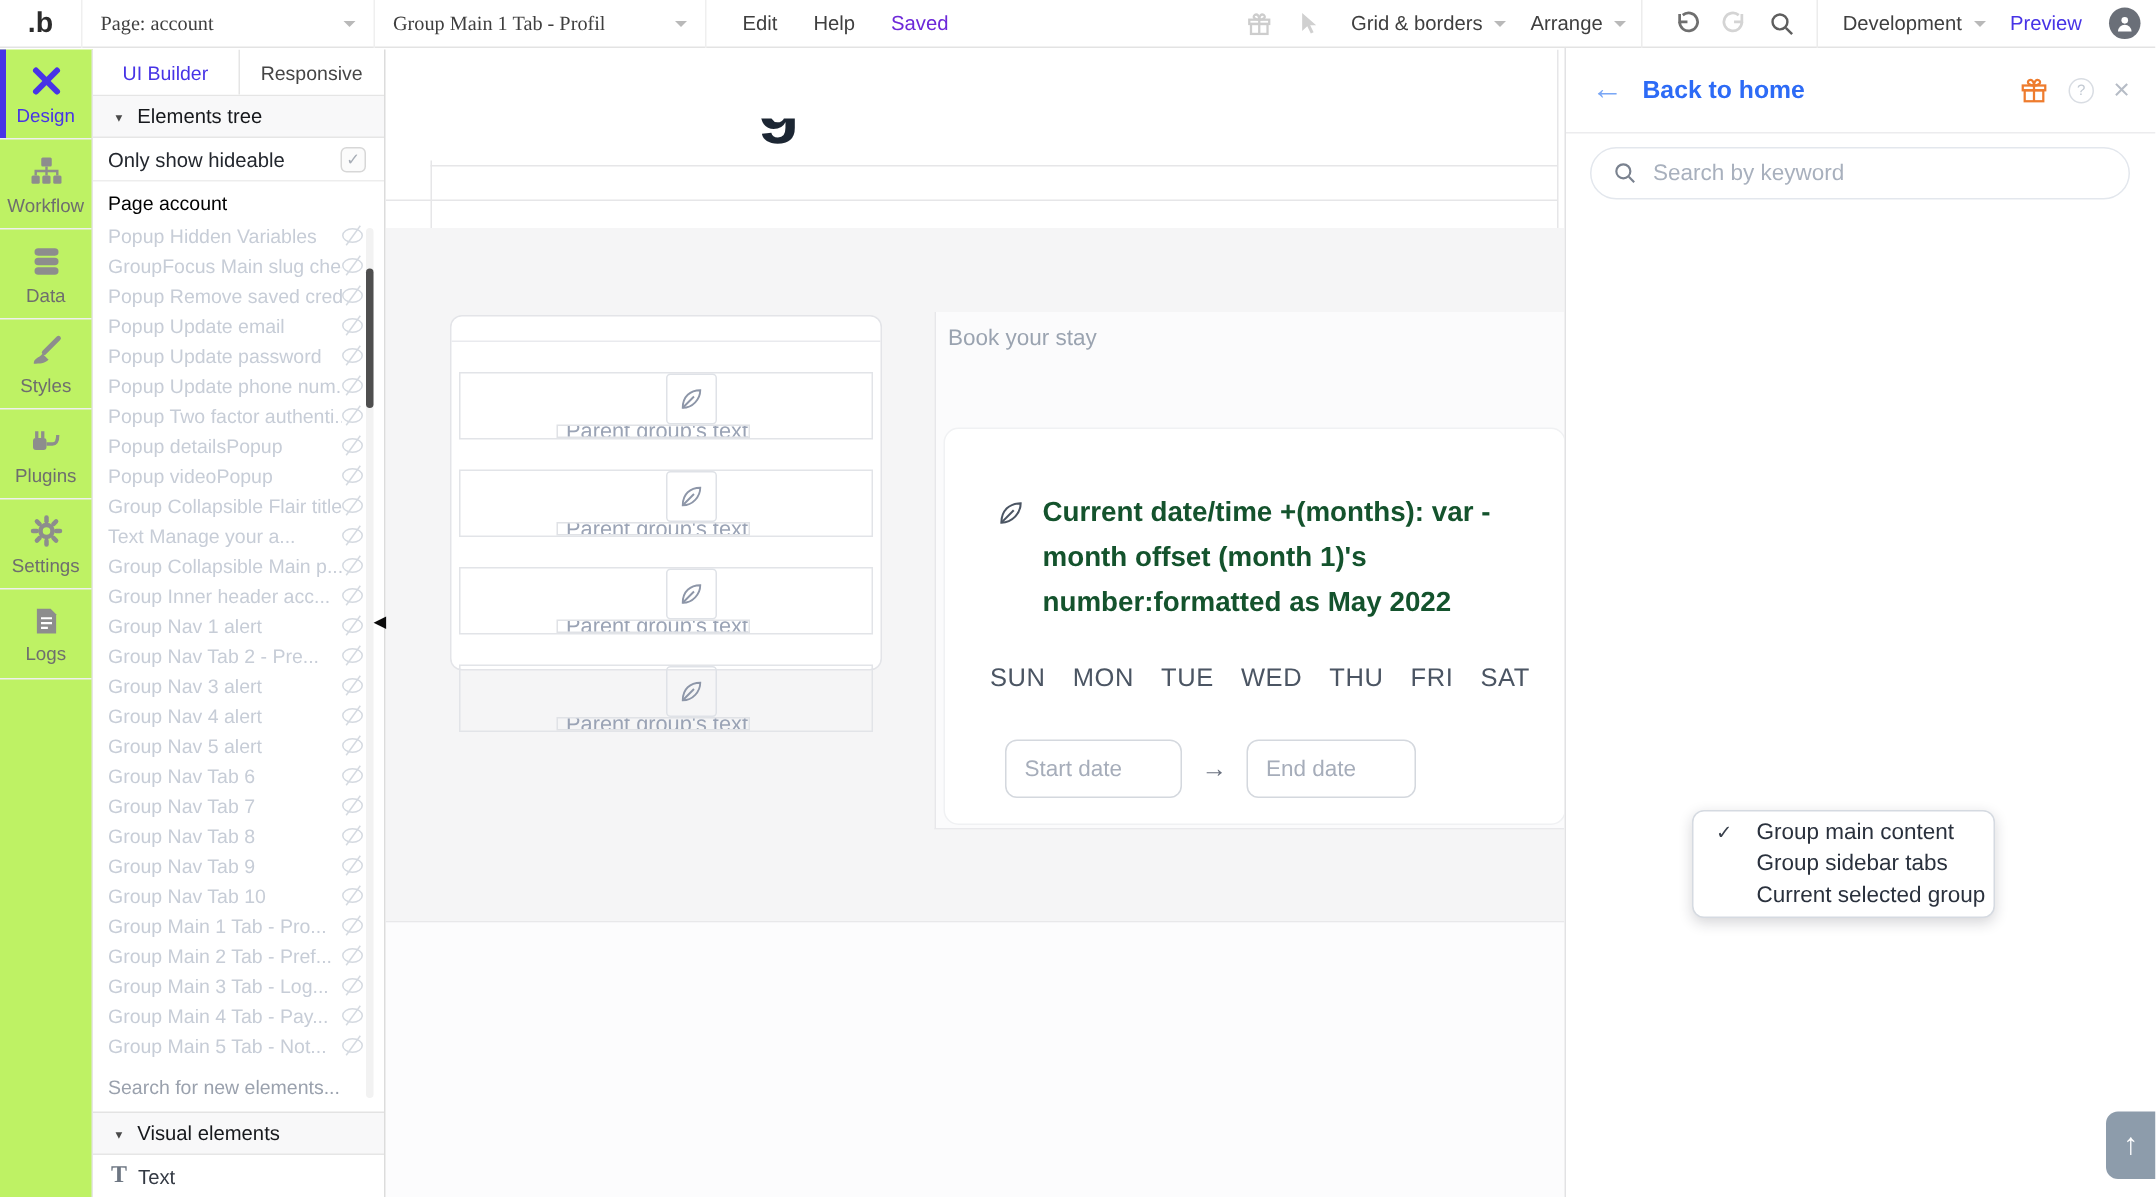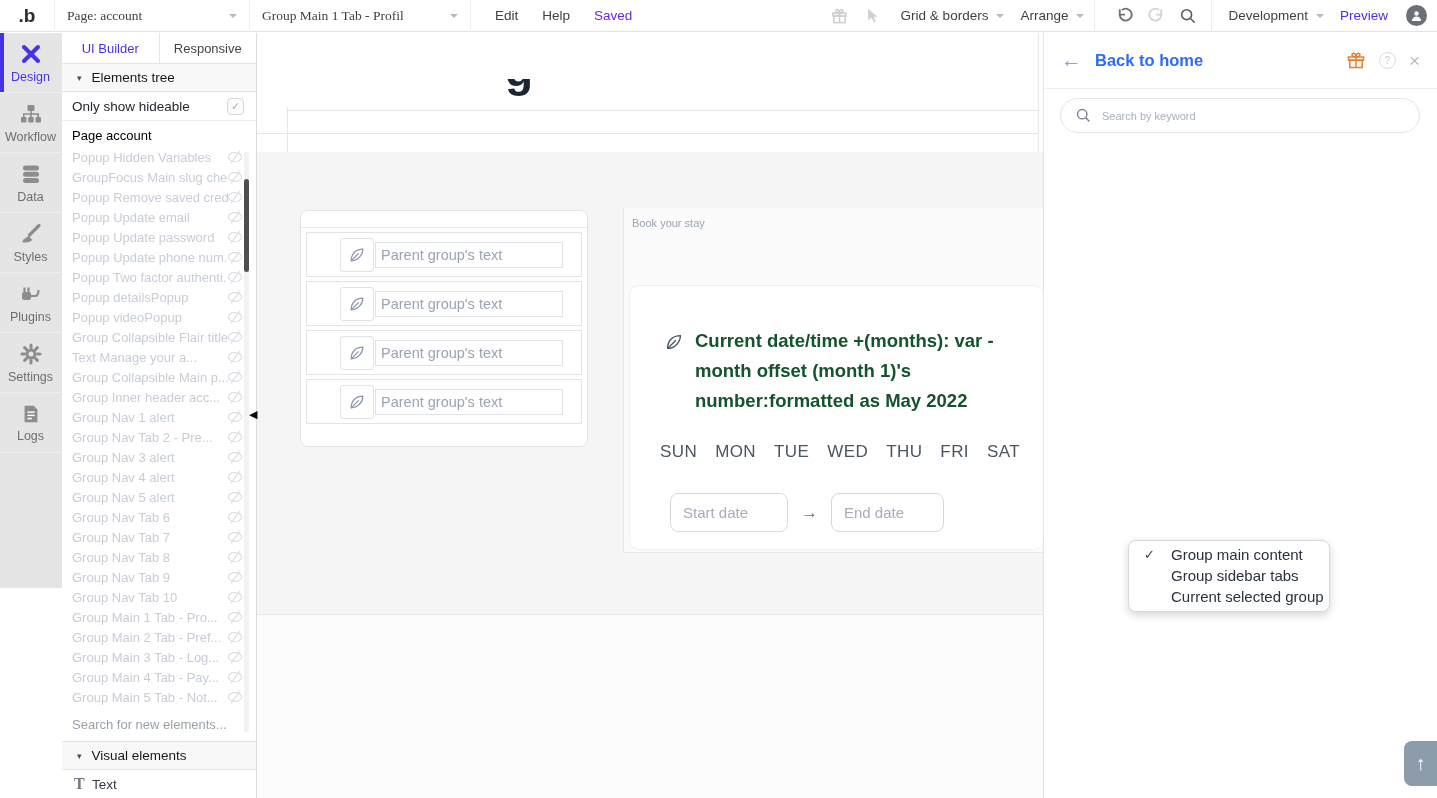--- a/index.html
+++ b/index.html
@@ -19,21 +19,21 @@
   .tb-item { margin-left:24px; cursor:pointer; }
   .tb-saved { margin-left:24px; color:#6d28d9; }
   .tb-right { margin-left:auto; display:flex; align-items:center; }
   .tb-icon { display:flex; align-items:center; justify-content:center; width:26px; height:26px; margin-left:6px; cursor:pointer; }
   .tb-dd { display:flex; align-items:center; margin-left:16px; cursor:pointer; }
   .tb-sep { width:1px; height:32px; background:#ececec; margin:0 10px; }
   .tb-preview { color:var(--accent,#4733e6); margin:0 18px 0 16px; cursor:pointer; }
   .tb-avatar { width:21px; height:21px; border-radius:50%; background:#6a6f78; display:flex; align-items:center; justify-content:center; margin-right:10px; cursor:pointer; }
 
   
-  .navrail { position:absolute; left:0; top:33px; width:62px; height:555px; background:#e5e5e5; border-right:1px solid #e6e6e6; z-index:20; }
+  .navrail { position:absolute; left:0; top:33px; width:62px; height:765px; background:#bef264; border-right:1px solid #e6e6e6; z-index:20; }
   .nav-item { height:60px; display:flex; flex-direction:column; align-items:center; justify-content:center; gap:4px; border-bottom:1px solid #efefef; color:#6e6e6e; font-size:12.5px; cursor:pointer; position:relative; }
   .nav-item svg { stroke:#8d8d8d; fill:none; }
   .nav-item .navfill { fill:#8d8d8d; stroke:none; }
   .nav-item.active { color:var(--accent,#4733e6); }
   .nav-item.active::before { content:""; position:absolute; left:0; top:0; bottom:0; width:4px; background:var(--accent,#4733e6); }
   .nav-item.active svg { stroke:var(--accent,#4733e6); }
 
   
   .leftpanel { position:absolute; left:62px; top:33px; width:195px; height:765px; background:#fff; border-right:1px solid #dcdcdc; z-index:19; overflow:hidden; }
   .lp-tabs { height:31px; display:flex; border-bottom:1px solid #e5e5e5; }
@@ -61,27 +61,27 @@
   
   .canvas { position:absolute; left:257px; top:33px; width:786px; height:765px; background:#fff; overflow:hidden; }
   .cv-line { position:absolute; background:#e6e6e8; }
   .cut-heading { position:absolute; left:248px; top:46px; width:40px; height:31px; overflow:hidden; }
   .cut-heading span { position:absolute; top:-36px; left:0; font-size:46px; font-weight:bold; color:#1c2633; }
   .cv-gray { position:absolute; left:0; top:119px; width:786px; height:463px; background:#f5f5f6; border-bottom:1px solid #e8e8ea; }
   .cv-bottom { position:absolute; left:0; top:582px; width:786px; height:183px; background:#fcfcfd; }
 
   .cv-sidepanel { position:absolute; left:43px; top:58px; width:288px; height:237px; background:#fff; border:1px solid #e3e4e8; border-radius:8px; }
   .cv-sp-top { height:17px; border-bottom:1px solid #e9eaee; }
-  .cv-row { margin:4px 5px 0 5px; height:45px; border:1px solid #e2e4e8; display:flex; align-items:center; cursor:pointer; }
+  .cv-row { margin:20px 5px 0 5px; height:45px; border:1px solid #e2e4e8; display:flex; align-items:center; cursor:pointer;flex-direction:column; }
   .cv-iconbox { width:34px; height:34px; border:1px solid #dfe2e7; border-radius:3px; margin-left:33px; display:flex; align-items:center; justify-content:center; flex:none; }
   .cv-textbox { flex:1; height:26px; border:1px solid #e0e2e6; margin:0 18px 0 1px; display:flex; align-items:center; padding-left:5px; font-size:14.5px; color:#9aa3b5; white-space:nowrap; overflow:hidden; }
 
   .cv-main { position:absolute; left:366px; top:56px; width:420px; height:345px; background:#fbfbfc; border-left:1px solid #e7e7ea; border-bottom:1px solid #e9e9ec; }
   .cv-title { margin:22px 0 0 8px; font-size:24px; font-weight:bold; color:#18202e; }
-  .cv-subtitle { margin:9px 0 0 8px; font-size:11px; color:#9aa3b0; }
+  .cv-subtitle { margin:9px 0 0 8px; font-size:15px; color:#9aa3b0; }
   .cv-card { position:absolute; left:5px; top:77px; width:415px; height:265px; background:#fff; border-radius:10px; border:1px solid #f0f1f3; }
   .cv-expr { display:flex; margin:40px 0 0 33px; }
   .cv-expr svg { flex:none; margin:5px 10px 0 0; }
   .cv-expr .txt { width:330px; font-size:18.5px; line-height:30px; color:#14532d; font-weight:700; }
   .cv-week { display:flex; justify-content:space-between; width:360px; margin:26px 0 0 30px; font-size:17px; color:#4b5563; letter-spacing:0.4px; }
   .cv-dates { display:flex; align-items:center; margin:31px 0 0 40px; }
   .cv-dates input { width:118px; height:39px; border:1px solid #d4d8de; border-radius:8px; padding:0 12px; font-size:15px; color:#333; font-family:"Liberation Sans",sans-serif; outline:none; }
   .cv-dates input::placeholder { color:#a6adba; }
   .cv-dates .arrow { margin:0 13px; color:#6b7280; font-size:17px; }
   .cv-dates input.end { width:113px; }
@@ -89,21 +89,21 @@
   
   .rightpanel { position:absolute; left:1043px; top:32px; width:394px; height:766px; background:#fff; border-left:1px solid #e2e2e4; z-index:21; }
   .rp-header { height:57px; display:flex; align-items:center; padding:0 17px; border-bottom:1px solid #ececee; }
   .rp-back { display:flex; align-items:center; cursor:pointer; }
   .rp-back .arr { color:#7aa7f5; font-size:21px; margin-right:13px; }
   .rp-back .txt { font-size:16.5px; font-weight:bold; color:var(--blue,#2d6bf6); }
   .rp-hicons { margin-left:auto; display:flex; align-items:center; gap:13px; }
   .rp-qcircle { width:17px; height:17px; border:1.5px solid #d9dde3; border-radius:50%; display:flex; align-items:center; justify-content:center; font-size:10px; color:#c3cad3; cursor:pointer; }
   .rp-close { font-size:19px; color:#b6bcc6; cursor:pointer; line-height:1; }
   .rp-search { position:absolute; left:16px; top:66px; width:360px; height:35px; border:1px solid #e3e7ed; border-radius:18px; display:flex; align-items:center; padding:0 14px; }
-  .rp-search input { border:none; outline:none; flex:1; font-size:11px; color:#444; margin-left:10px; font-family:"Liberation Sans",sans-serif; }
+  .rp-search input { border:none; outline:none; flex:1; font-size:15px; color:#444; margin-left:10px; font-family:"Liberation Sans",sans-serif; }
   .rp-search input::placeholder { color:#a8b0bd; }
   .rp-crumbs { position:absolute; left:16px; top:113px; width:360px; display:flex; align-items:center; font-size:13.5px; font-weight:bold; color:var(--blue,#2d6bf6); }
   .rp-crumbs .gt { color:#7c8494; margin:0 7px; font-weight:bold; }
   .rp-crumbs .right { margin-left:auto; cursor:pointer; }
   .rp-crumbs .lnk { cursor:pointer; }
 
   .rp-card { position:absolute; left:16px; width:360px; background:#fff; border:1px solid #e7eaef; border-radius:8px; }
   .card1 { top:138px; height:415px; }
   .card2 { top:581px; height:320px; }
   .rp-preview { position:relative; background:#fcfcfd; border-bottom:1px solid #eef0f3; border-radius:8px 8px 0 0; overflow:hidden; }

